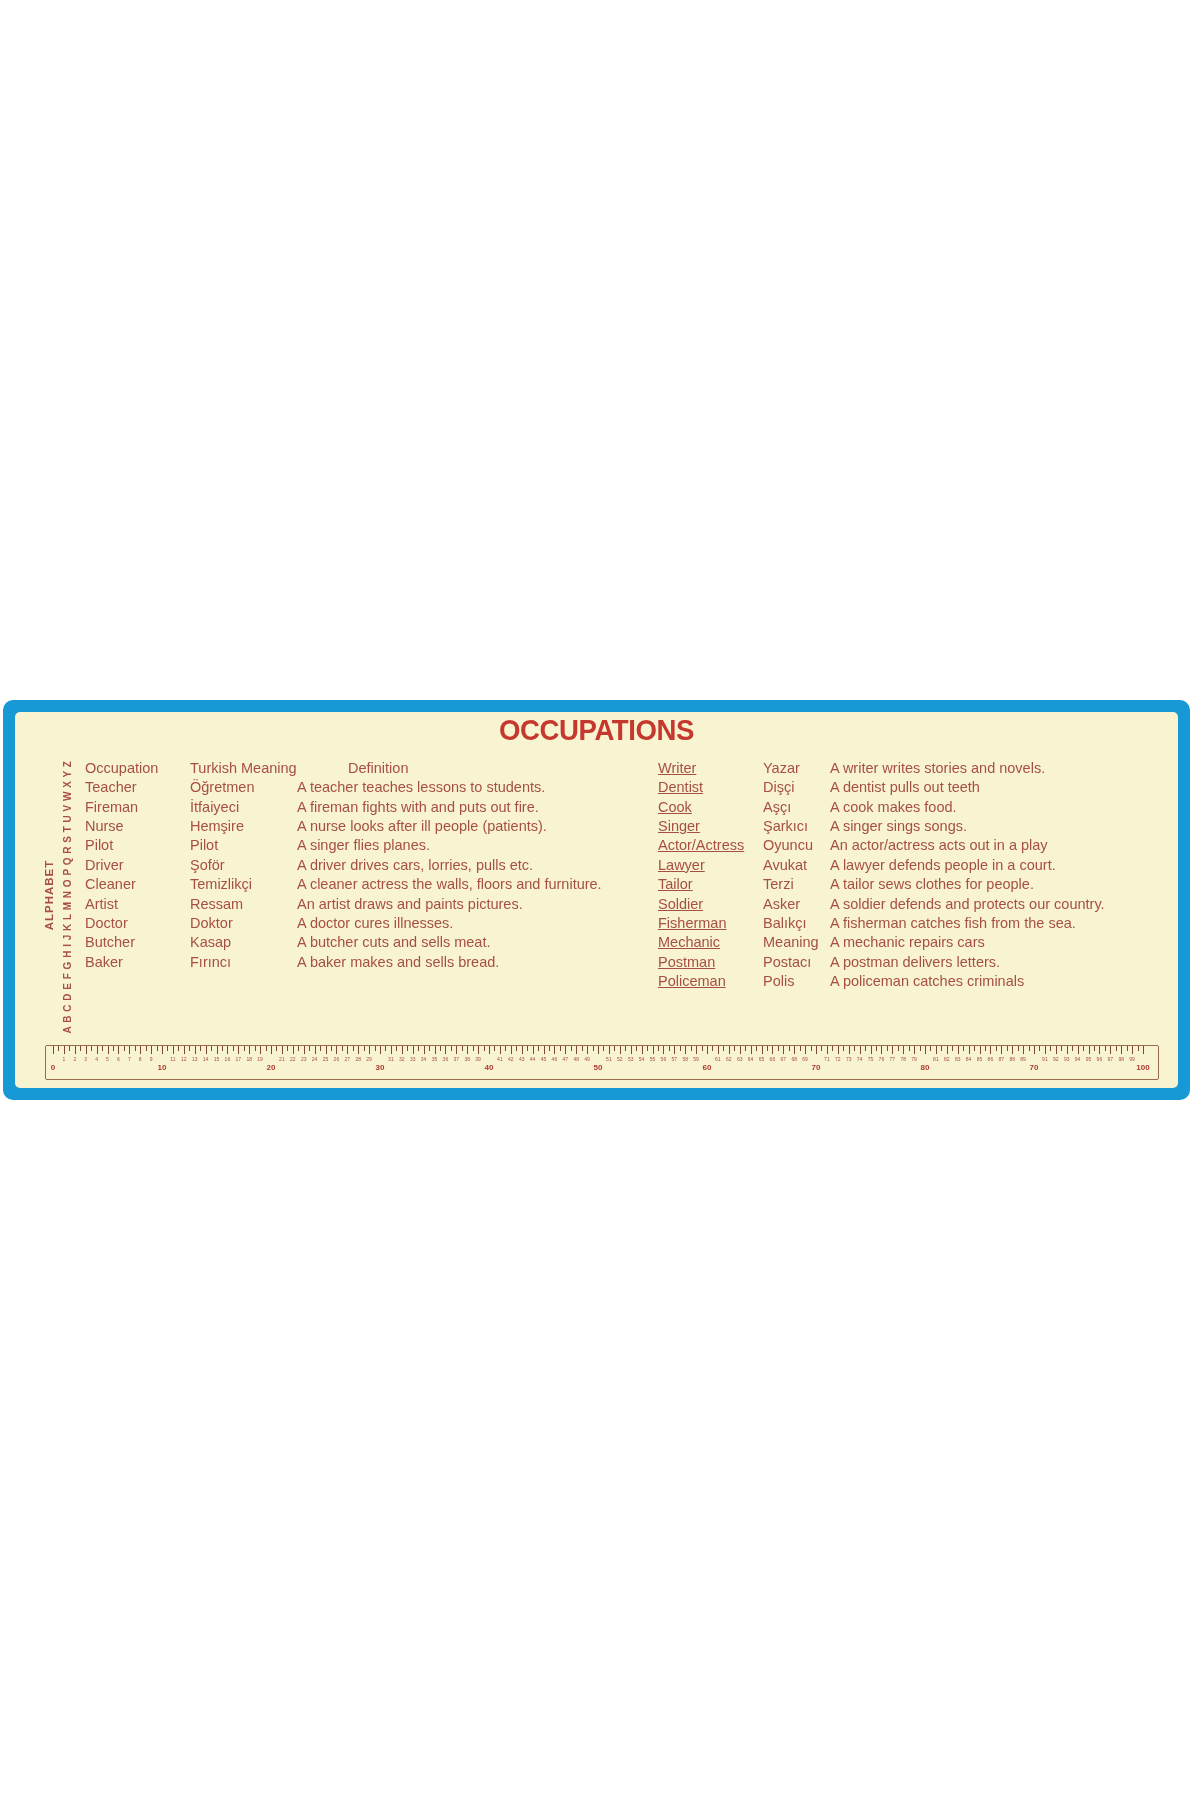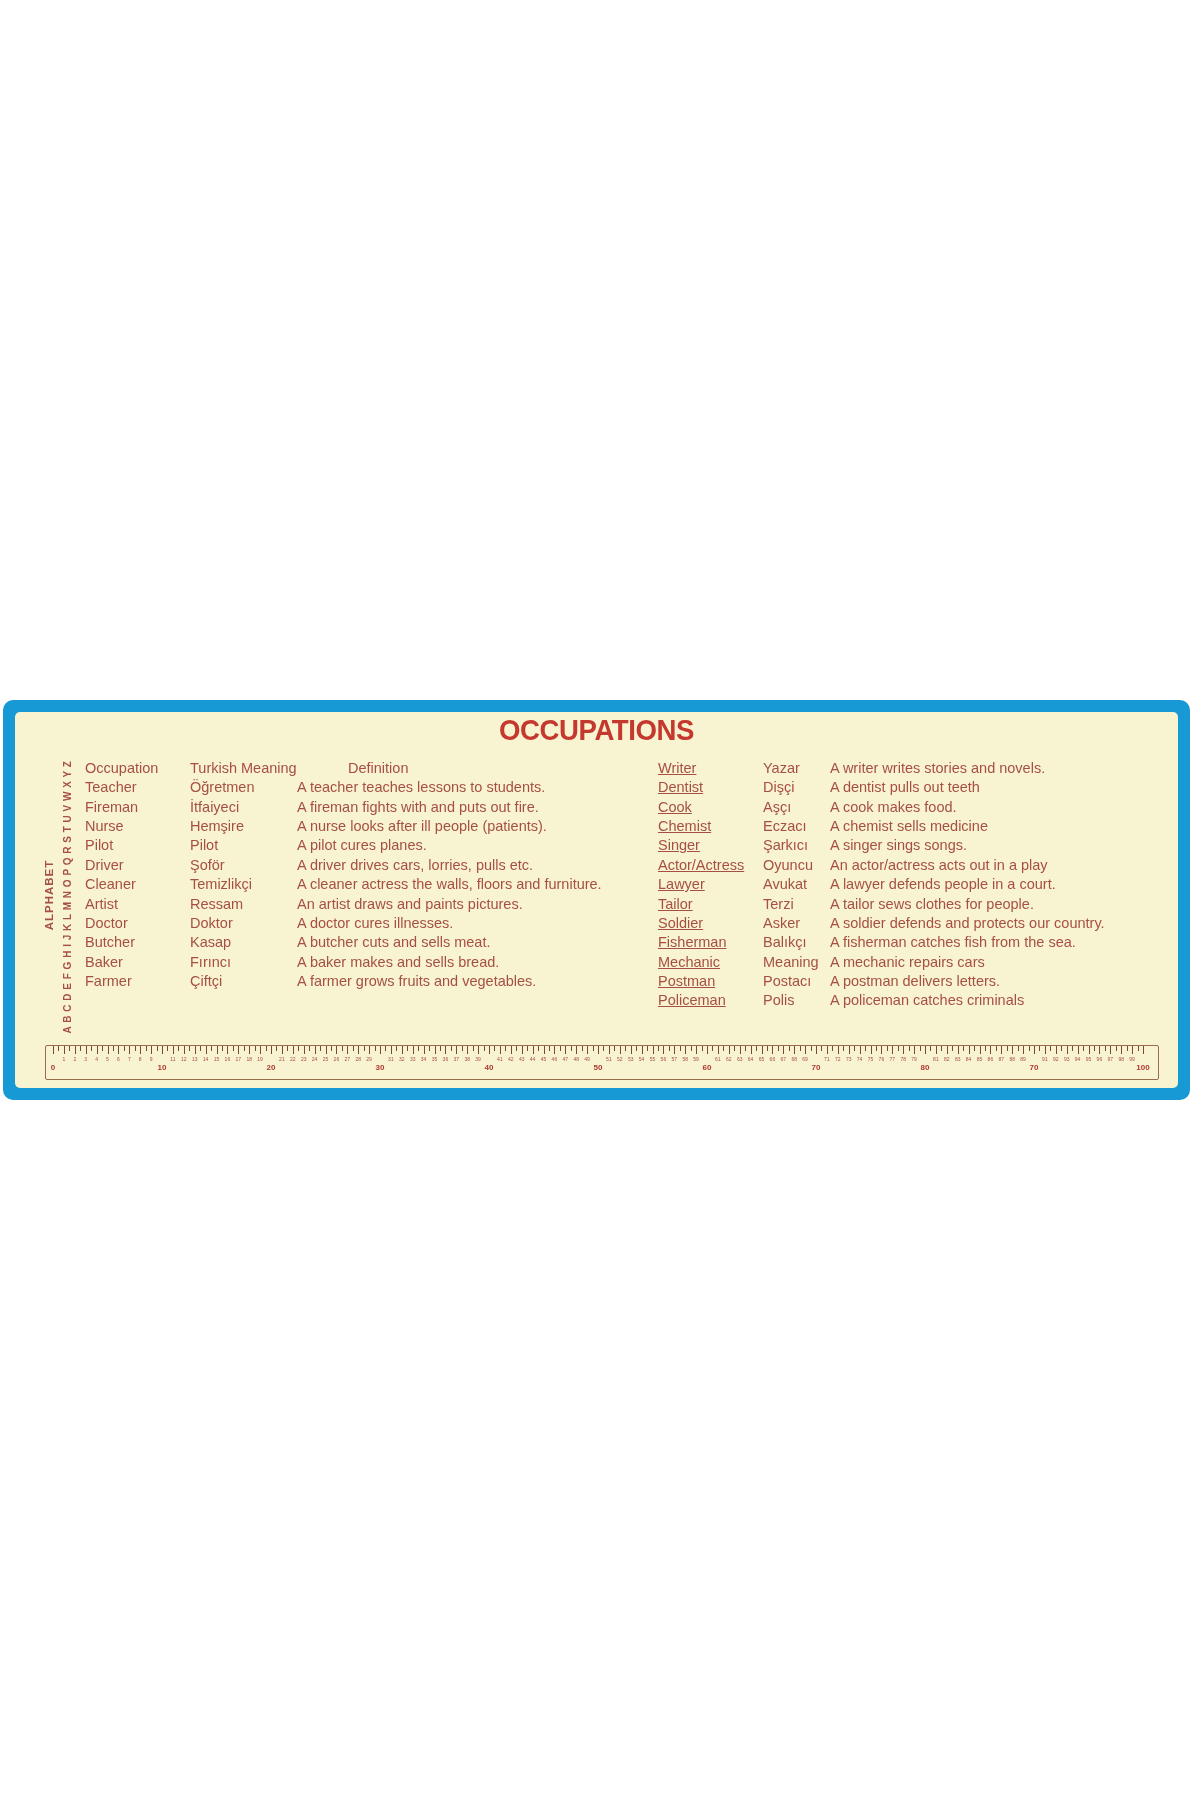--- a/index.html
+++ b/index.html
@@ -76,21 +76,21 @@
             <div class="c3">A fireman fights with and puts out fire.</div>
           </div>
           <div class="vrow">
             <div class="c1">Nurse</div>
             <div class="c2">Hemşire</div>
             <div class="c3">A nurse looks after ill people (patients).</div>
           </div>
           <div class="vrow">
             <div class="c1">Pilot</div>
             <div class="c2">Pilot</div>
-            <div class="c3">A pilot cures planes.</div>
+            <div class="c3">A singer flies planes.</div>
           </div>
           <div class="vrow">
             <div class="c1">Driver</div>
             <div class="c2">Şoför</div>
             <div class="c3">A driver drives cars, lorries, pulls etc.</div>
           </div>
           <div class="vrow">
             <div class="c1">Cleaner</div>
             <div class="c2">Temizlikçi</div>
             <div class="c3">A cleaner actress the walls, floors and furniture.</div>
@@ -107,25 +107,20 @@
           </div>
           <div class="vrow">
             <div class="c1">Butcher</div>
             <div class="c2">Kasap</div>
             <div class="c3">A butcher cuts and sells meat.</div>
           </div>
           <div class="vrow">
             <div class="c1">Baker</div>
             <div class="c2">Fırıncı</div>
             <div class="c3">A baker makes and sells bread.</div>
-          </div>
-          <div class="vrow">
-            <div class="c1">Farmer</div>
-            <div class="c2">Çiftçi</div>
-            <div class="c3">A farmer grows fruits and vegetables.</div>
           </div>
         </div>
     </div>
 
     <div class="vtable t-right">
       <div>
 
       <div class="vrow">
             <div class="c1">Writer</div>
             <div class="c2">Yazar</div>
@@ -133,25 +128,20 @@
           </div>
           <div class="vrow">
             <div class="c1">Dentist</div>
             <div class="c2">Dişçi</div>
             <div class="c3">A dentist pulls out teeth</div>
           </div>
           <div class="vrow">
             <div class="c1">Cook</div>
             <div class="c2">Aşçı</div>
             <div class="c3">A cook makes food.</div>
-          </div>
-          <div class="vrow">
-            <div class="c1">Chemist</div>
-            <div class="c2">Eczacı</div>
-            <div class="c3">A chemist sells medicine</div>
           </div>
           <div class="vrow">
             <div class="c1">Singer</div>
             <div class="c2">Şarkıcı</div>
             <div class="c3">A singer sings songs.</div>
           </div>
           <div class="vrow">
             <div class="c1">Actor/Actress</div>
             <div class="c2">Oyuncu</div>
             <div class="c3">An actor/actress acts out in a play</div>

